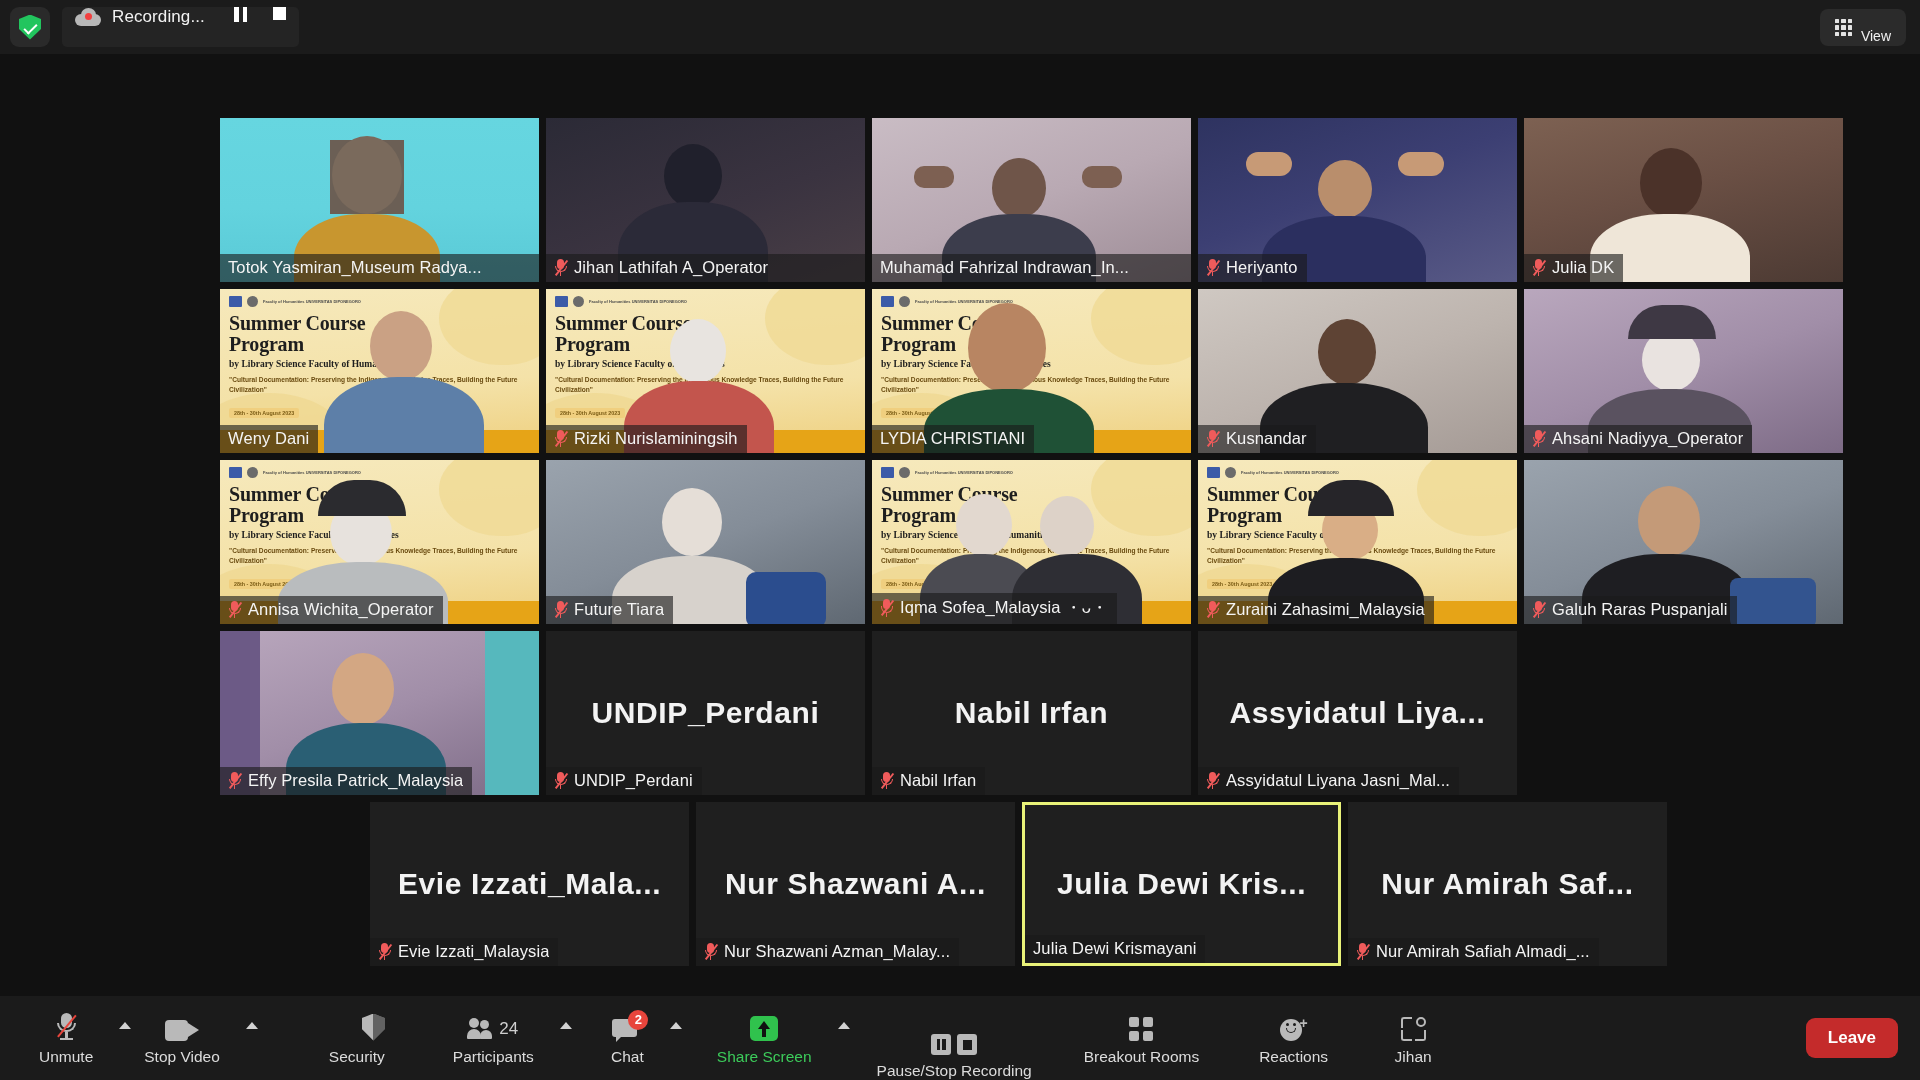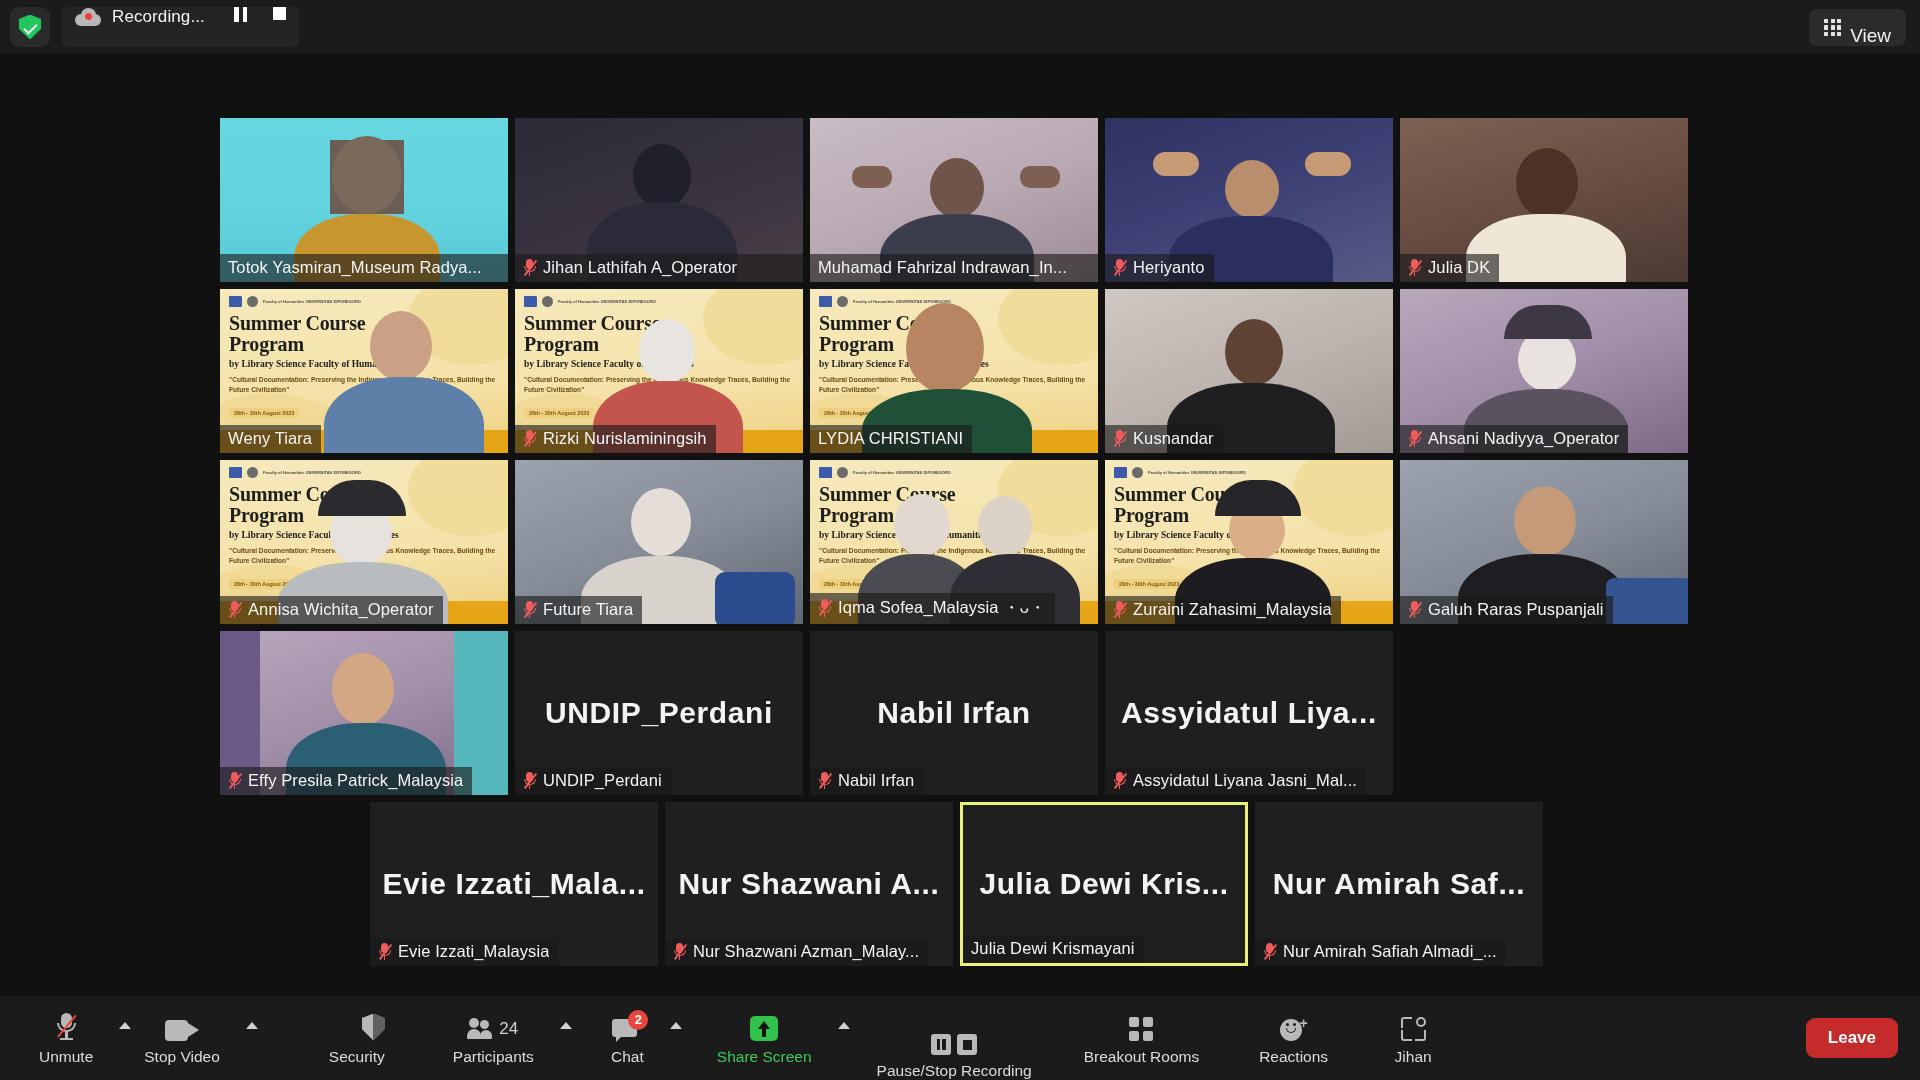--- a/index.html
+++ b/index.html
@@ -139,21 +139,21 @@
     border-radius: 8px;
   }
   .grid9 {
     width: 17px; height: 17px;
     display: grid;
     grid-template-columns: repeat(3, 1fr);
     grid-template-rows: repeat(3, 1fr);
     gap: 2.2px;
   }
   .grid9 i { background: #e4e4e4; border-radius: .5px; }
-  .view-label { color: #f0f0f0; font-size: 19px; margin-top: 16px; }
+  .view-label { color: #f0f0f0; font-size: 14px; margin-top: 16px; }
 
   
   .stage {
     position: absolute;
     top: 54px; left: 0;
     width: 1920px;
     height: 942px;
   }
 
   .row {
@@ -162,21 +162,21 @@
     gap: 7px;
   }
   .row.r1 { left: 220px; top: 64px; }
   .row.r2 { left: 220px; top: 235px; }
   .row.r3 { left: 220px; top: 406px; }
   .row.r4 { left: 220px; top: 577px; }
   .row.r5 { left: 370px; top: 748px; }
 
   .tile {
     position: relative;
-    width: 288px;
+    width: 319px;
     height: 164px;
     background: #1f1f1f;
     overflow: hidden;
     flex: none;
   }
   .tile.active {
     border: 3px solid #e9f279;
   }
 
   .tile-media {
@@ -615,21 +615,21 @@
               <span>Summer Course</span><br><span>Program</span>
             </div>
             <div class="t2">by Library Science Faculty of Humanities</div>
             <div class="t3">"Cultural Documentation: Preserving the Indigenous Knowledge Traces, Building the Future Civilization"</div>
             <div class="t4">28th - 30th August 2023</div>
           </div>
           <div class="person p-head" style="left:150px;top:22px;width:62px;height:70px;background:#caa184;z-index:3;"></div>
           <div class="person p-body" style="left:104px;top:88px;width:160px;height:80px;background:#5d7fa8;z-index:3;"></div>
         </div>
         <div class="namestrip">
-          <span class="nm-text">Weny Tiara</span>
+          <span class="nm-text">Weny Dani</span>
         </div>
       </div>
 
       <div class="tile">
         <div class="tile-media">
           <div class="slide">
             <div class="blob-a"></div>
               <div class="blob-b"></div>
               <div class="bar"></div>
             <div class="logos">

